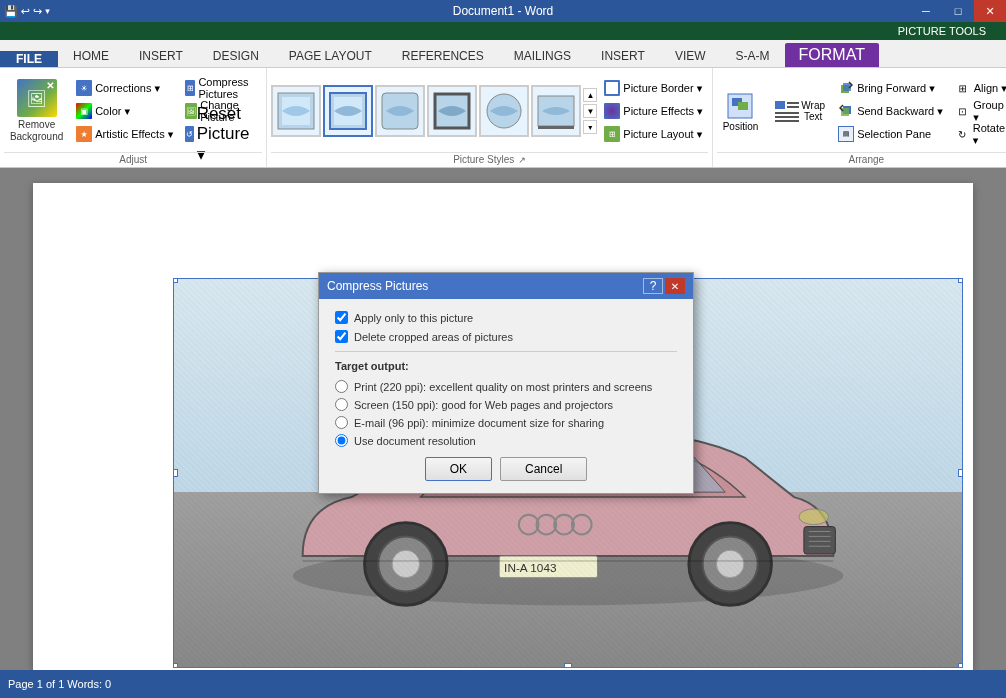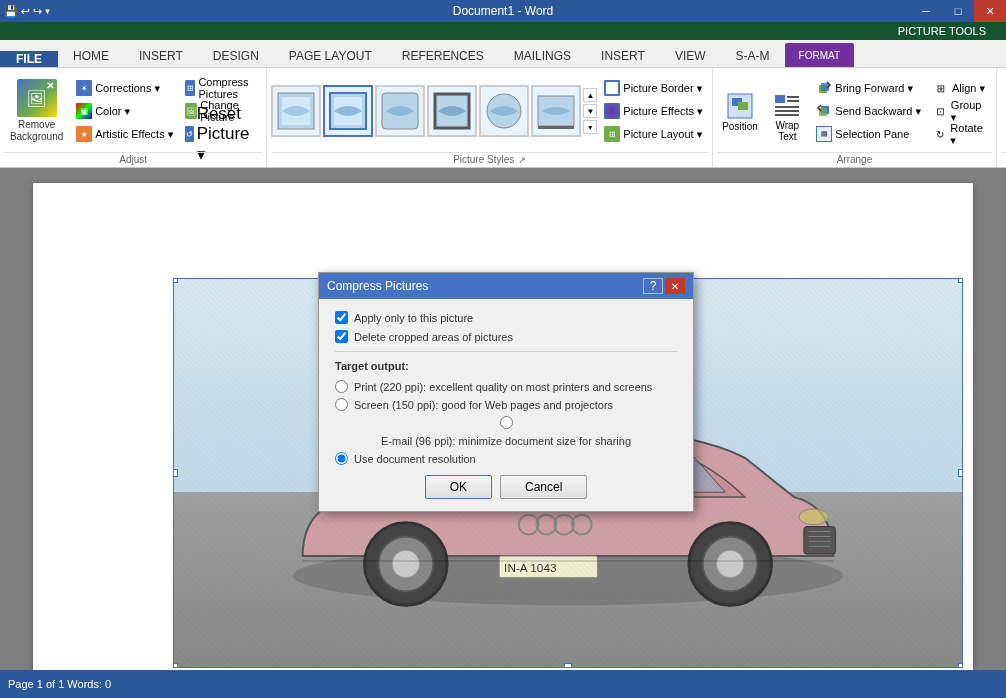--- a/index.html
+++ b/index.html
@@ -43,21 +43,21 @@
   <div style="background:#2b579a;color:white;padding:4px 16px;font-size:12px;font-weight:bold;height:16px;display:flex;align-items:center;cursor:pointer;">FILE</div>
   <div class="tab" style="padding:4px 14px;font-size:12px;cursor:pointer;height:24px;display:flex;align-items:center;color:#333;">HOME</div>
   <div class="tab" style="padding:4px 14px;font-size:12px;cursor:pointer;height:24px;display:flex;align-items:center;color:#333;">INSERT</div>
   <div class="tab" style="padding:4px 14px;font-size:12px;cursor:pointer;height:24px;display:flex;align-items:center;color:#333;">DESIGN</div>
   <div class="tab" style="padding:4px 14px;font-size:12px;cursor:pointer;height:24px;display:flex;align-items:center;color:#333;">PAGE LAYOUT</div>
   <div class="tab" style="padding:4px 14px;font-size:12px;cursor:pointer;height:24px;display:flex;align-items:center;color:#333;">REFERENCES</div>
   <div class="tab" style="padding:4px 14px;font-size:12px;cursor:pointer;height:24px;display:flex;align-items:center;color:#333;">MAILINGS</div>
   <div class="tab" style="padding:4px 14px;font-size:12px;cursor:pointer;height:24px;display:flex;align-items:center;color:#333;">INSERT</div>
   <div class="tab" style="padding:4px 14px;font-size:12px;cursor:pointer;height:24px;display:flex;align-items:center;color:#333;">VIEW</div>
   <div class="tab" style="padding:4px 14px;font-size:12px;cursor:pointer;height:24px;display:flex;align-items:center;color:#333;">S-A-M</div>
-  <div style="background:#7030a0;color:white;padding:4px 14px;font-size:10px;height:24px;display:flex;align-items:center;cursor:pointer;border-radius:2px 2px 0 0;">FORMAT</div>
+  <div style="background:#7030a0;color:white;padding:4px 14px;font-size:16px;height:24px;display:flex;align-items:center;cursor:pointer;border-radius:2px 2px 0 0;">FORMAT</div>
 </div>
 
 <div style="background:white; border-bottom:1px solid #c8c8c8; display:flex; height:100px; align-items:stretch;">
 
   <div style="display:flex; padding:2px 4px; border-right:1px solid #e0e0e0; align-items:stretch; flex-direction:column;">
     <div style="display:flex; flex:1; gap:2px; align-items:center;">
 
       <div style="display:flex;flex-direction:column;align-items:center;padding:3px 5px;cursor:pointer;border:1px solid transparent;border-radius:2px;min-width:55px;justify-content:center;">
         <div style="width:40px;height:38px;background:linear-gradient(135deg,#4472c4 0%,#70ad47 60%,#ffd700 100%);border-radius:2px;display:flex;align-items:center;justify-content:center;position:relative;">
           <span style="color:white;font-size:16px;">🖼</span>
@@ -180,21 +180,21 @@
         <div style="width:30px;height:30px;display:flex;align-items:center;justify-content:center;">
           <svg width="28" height="28" viewBox="0 0 28 28">
               <rect x="2" y="2" width="24" height="24" fill="#d0e0f8" stroke="#4472c4" stroke-width="1"></rect>
               <rect x="6" y="6" width="10" height="8" fill="#4472c4"></rect>
               <rect x="12" y="10" width="10" height="8" fill="#70ad47"></rect>
             </svg>
         </div>
         <span style="font-size:10px;text-align:center;">Position</span>
       </div>
 
-      <div style="display:flex;flex-direction:column;align-items:center;padding:3px 6px;cursor:pointer;border:1px solid transparent;border-radius:2px;min-width:44px;height:70px;justify-content:flex-end;">
+      <div style="display:flex;flex-direction:row;align-items:center;padding:3px 6px;cursor:pointer;border:1px solid transparent;border-radius:2px;min-width:44px;height:70px;justify-content:flex-start;">
         <div style="width:30px;height:30px;display:flex;align-items:center;justify-content:center;">
           <svg width="28" height="28" viewBox="0 0 28 28">
               <rect x="2" y="4" width="10" height="8" fill="#4472c4"></rect>
               <line x1="14" y1="6" x2="26" y2="6" stroke="#555" stroke-width="2"></line>
               <line x1="14" y1="10" x2="26" y2="10" stroke="#555" stroke-width="2"></line>
               <line x1="2" y1="16" x2="26" y2="16" stroke="#555" stroke-width="2"></line>
               <line x1="2" y1="20" x2="26" y2="20" stroke="#555" stroke-width="2"></line>
               <line x1="2" y1="24" x2="26" y2="24" stroke="#555" stroke-width="2"></line>
             </svg>
         </div>
@@ -359,21 +359,21 @@
       <div>
         <div style="font-size:11px;font-weight:bold;color:#333;margin-bottom:8px;">Target output:</div>
         <div style="display:flex;align-items:center;gap:6px;margin-bottom:5px;font-size:11px;color:#333;">
           <input type="radio" name="target" style="width: 13px; height: 13px;">
           <label>Print (220 ppi): excellent quality on most printers and screens</label>
         </div>
         <div style="display:flex;align-items:center;gap:6px;margin-bottom:5px;font-size:11px;color:#333;">
           <input type="radio" name="target" style="width: 13px; height: 13px;">
           <label>Screen (150 ppi): good for Web pages and projectors</label>
         </div>
-        <div style="display:flex;align-items:center;gap:6px;margin-bottom:5px;font-size:11px;color:#333;flex-direction:column;">
+        <div style="display:flex;align-items:center;gap:6px;margin-bottom:5px;font-size:11px;color:#333;">
           <input type="radio" name="target" style="width: 13px; height: 13px;">
           <label>E-mail (96 ppi): minimize document size for sharing</label>
         </div>
         <div style="display:flex;align-items:center;gap:6px;margin-bottom:5px;font-size:11px;color:#333;">
           <input type="radio" name="target" checked="" style="width: 13px; height: 13px;">
           <label>Use document resolution</label>
         </div>
       </div>
 
       <div style="display:flex;justify-content:center;gap:8px;margin-top:10px;">

